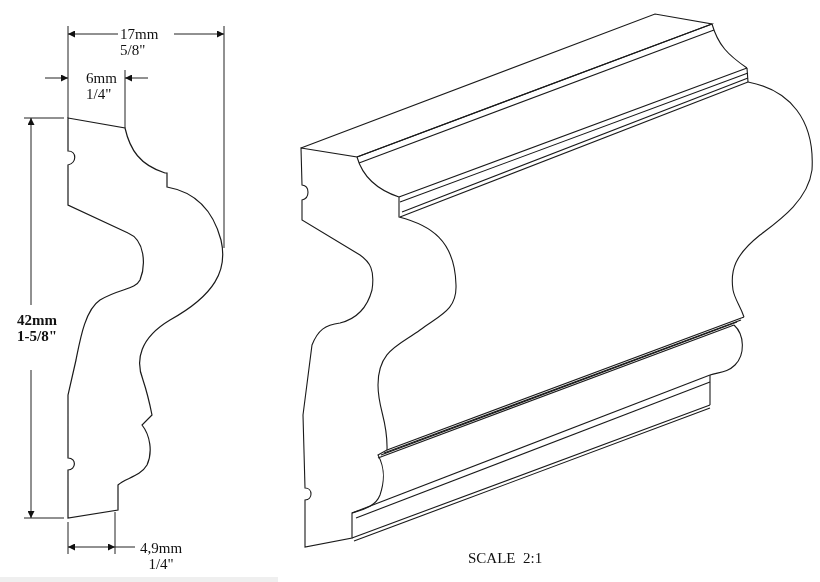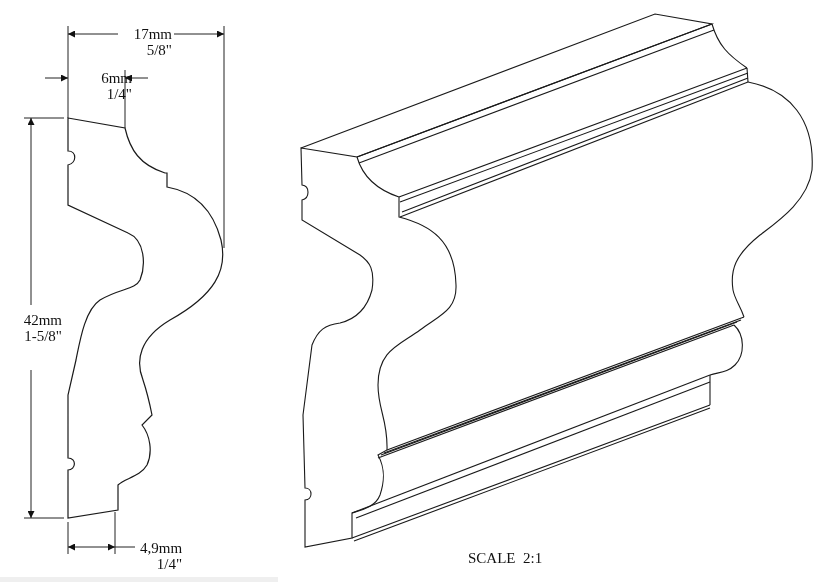--- a/index.html
+++ b/index.html
@@ -1,18 +1,18 @@
 <!DOCTYPE html>
 <html><head>
   <meta charset="utf-8">
   <style>
     html, body { margin: 0; padding: 0; background: #ffffff; }
     body { width: 820px; height: 582px; position: relative; overflow: hidden; font-family: "Liberation Serif", "DejaVu Serif", serif; color: #111; }
     #drawing { position: absolute; left: 0; top: 0; width: 820px; height: 582px; }
-    .lbl { position: absolute; font-size: 15px; line-height: 16px; text-align: right; white-space: nowrap; color: #111; }
+    .lbl { position: absolute; font-size: 15px; line-height: 16px; text-align: left; white-space: nowrap; color: #111; }
     .bottom-strip { position: absolute; left: 0; top: 577px; width: 278px; height: 5px; background: #efefef; }
   </style>
 </head>
 <body>
 
 <svg id="drawing" viewBox="0 0 820 582" xmlns="http://www.w3.org/2000/svg">
   <defs>
     <marker id="arr" viewBox="0 0 10 10" refX="10" refY="5" markerWidth="10" markerHeight="7" orient="auto-start-reverse" markerUnits="userSpaceOnUse">
       <path d="M0,0 L10,5 L0,10 z" fill="#111"></path>
     </marker>
@@ -110,24 +110,24 @@
 </svg>
 
 <div class="lbl" style="left:120px; top:26px; width:52px;">
   <div>17mm</div>
   <div>5/8"</div>
 </div>
 <div class="lbl" style="left:86px; top:70px; width:46px;">
   <div>6mm</div>
   <div>1/4"</div>
 </div>
-<div class="lbl" style="left:8px; top:312px; width:54px;">
+<div class="lbl" style="left:17px; top:312px; width:54px;font-weight:bold;">
   <div>42mm</div>
   <div>1-5/8"</div>
 </div>
-<div class="lbl" style="left:140px; top:540px; text-align:right;">
+<div class="lbl" style="left:140px; top:540px; text-align:center;">
   <div>4,9mm</div>
   <div>1/4"</div>
 </div>
 
 <div class="lbl" style="left:468px; top:550px; white-space:pre;">SCALE  2:1</div>
 
 <div class="bottom-strip"></div>
 
 </body></html>

